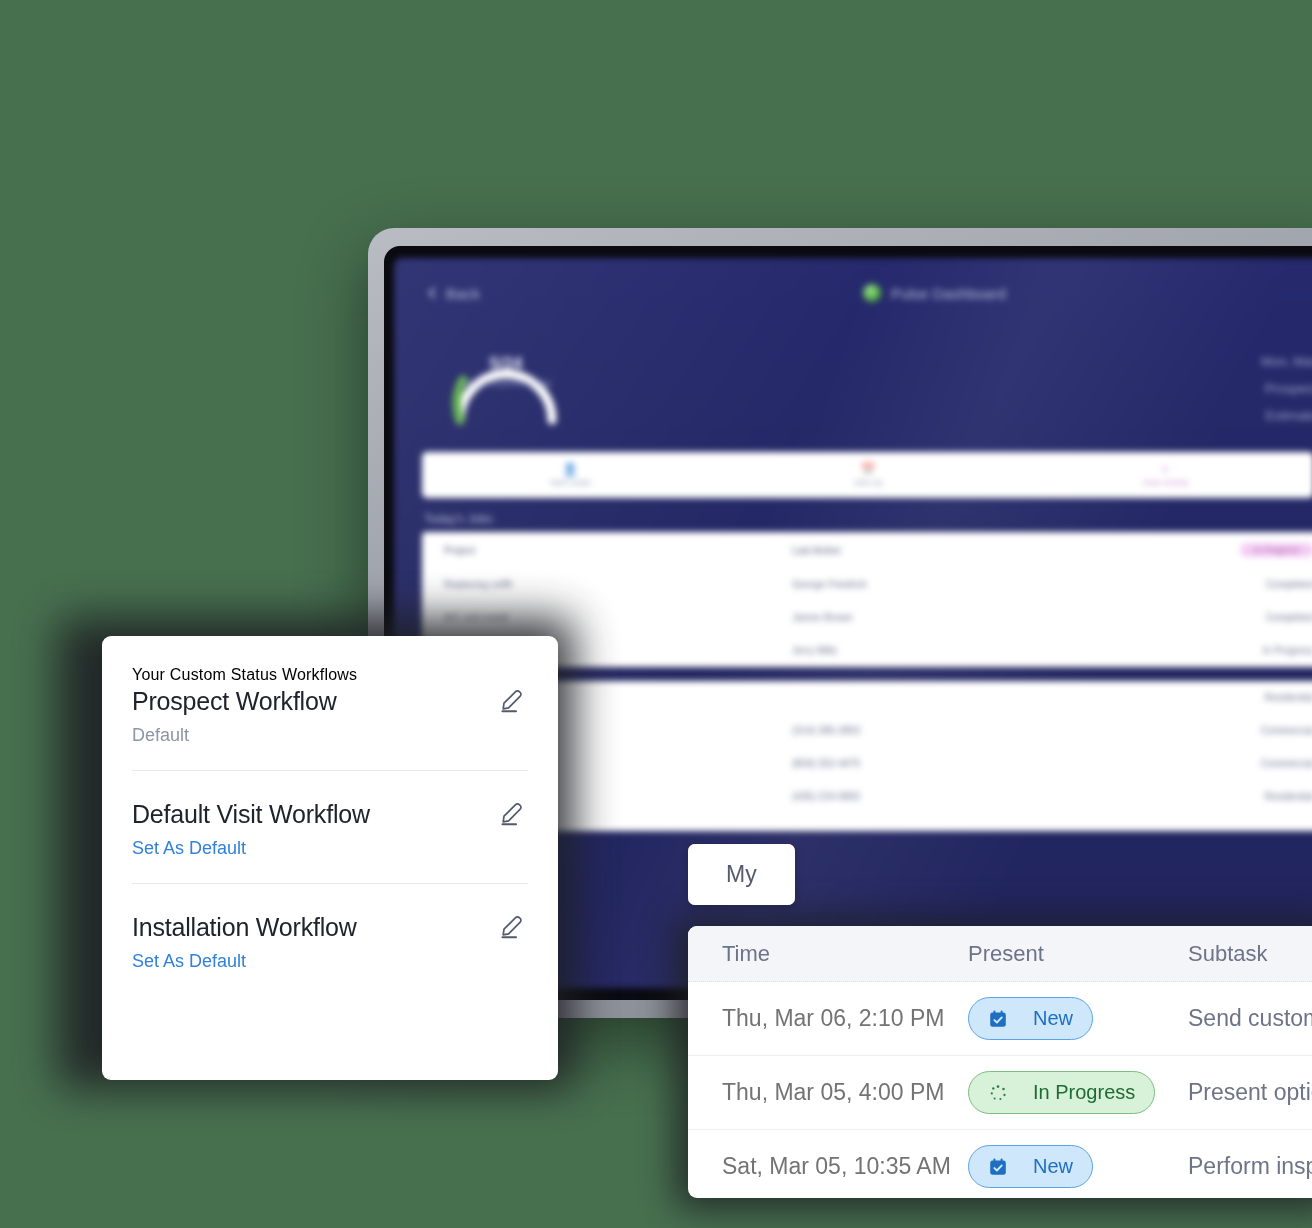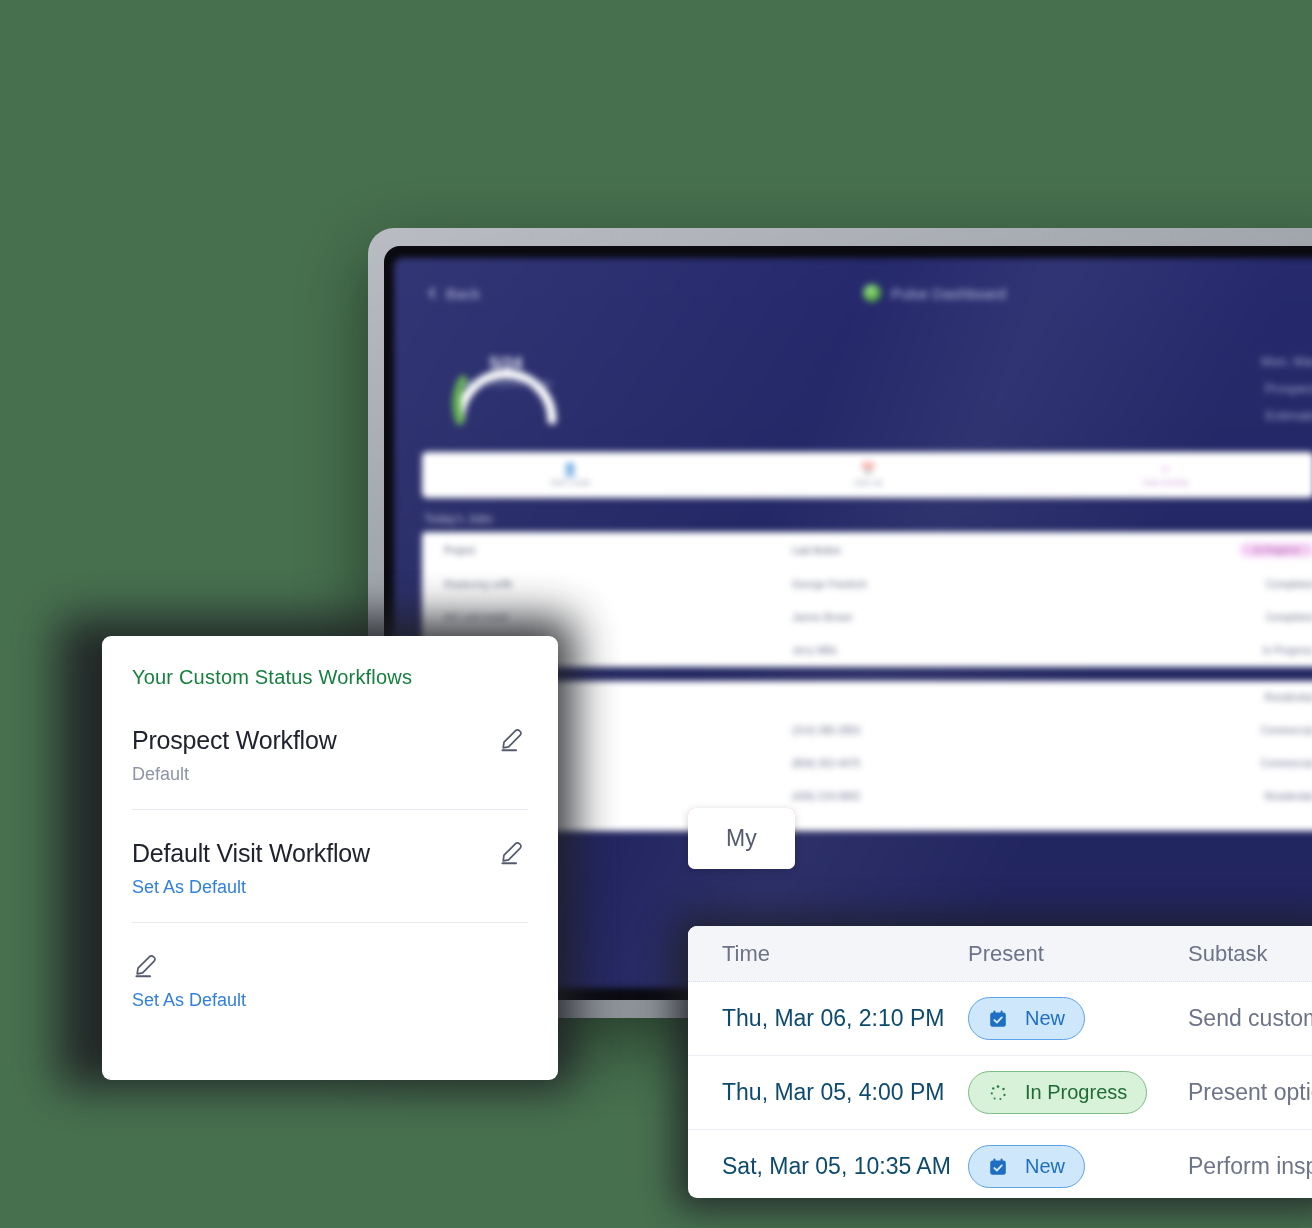--- a/index.html
+++ b/index.html
@@ -203,24 +203,23 @@
     position: absolute;
     left: 102px;
     top: 636px;
     width: 456px;
     height: 444px;
     background: #ffffff;
     border-radius: 9px;
     padding: 30px 30px 0 30px;
   }
   .wf-title {
-    font-size: 20px;
-    color: #15803d;
+    font-size: 16px;
+    color: #000000;
     letter-spacing: .2px;
-    margin-bottom: 34px;
   }
   .wf-item {
     padding-bottom: 24px;
   }
   .wf-item + .wf-item {
     border-top: 1px solid #e7e9ef;
     padding-top: 26px;
   }
   .wf-row {
     display: flex;
@@ -240,21 +239,21 @@
   }
   .wf-sub.link {
     color: #3180db;
   }
   .pencil { flex: 0 0 auto; }
 
   
   .tabs {
     position: absolute;
     left: 688px;
-    top: 808px;
+    top: 844px;
     display: flex;
     border-radius: 7px;
     overflow: hidden;
     background: #fca5a5;
     box-shadow: 0 2px 8px rgba(0,0,0,0.18);
     z-index: 5;
   }
   .tab {
     font-size: 23px;
     color: #4a4f63;
@@ -294,28 +293,28 @@
     height: 56px;
   }
   .p-head .cell { font-size: 22px; color: #6e7488; }
   .p-row {
     display: flex;
     align-items: center;
     height: 74px;
     border-bottom: 1px solid #eceef3;
   }
   .cell { padding: 0 0 0 0; }
-  .col-time { width: 280px; padding-left: 34px; font-size: 23px; color: #0c4a6e; white-space: nowrap; }
+  .col-time { width: 280px; padding-left: 34px; font-size: 23px; color: #737373; white-space: nowrap; }
   .col-status { width: 220px; }
   .col-sub { flex: 1; font-size: 23px; color: #6e7488; white-space: nowrap; overflow: hidden; padding-right: 2px; }
 
   .badge {
     display: inline-flex;
     align-items: center;
-    gap: 17px;
+    gap: 25px;
     border-radius: 999px;
     padding: 9px 19px;
     font-size: 20px;
     white-space: nowrap;
   }
   .badge.new { background: #cfe7fb; border: 1px solid #5ba3e8; color: #1e6fc2; }
   .badge.prog { background: #d8f1d9; border: 1px solid #7dbd83; color: #1f6b35; }
   .badge svg { display: block; }
 </style>
 </head>
@@ -447,20 +446,21 @@
             <path d="M6 19.2 L17.6 7.6 a2.6 2.6 0 0 1 3.7 0 l0.9 0.9 a2.6 2.6 0 0 1 0 3.7 L10.6 23.8 L5.2 24.8 Z" stroke="#545a6d" stroke-width="1.7" stroke-linejoin="round" fill="none"></path>
             <path d="M4.5 27.2 H18" stroke="#545a6d" stroke-width="2.1" stroke-linecap="round"></path>
           </svg>
         </span>
       </div>
       <div class="wf-sub link">Set As Default</div>
     </div>
 
     <div class="wf-item">
       <div class="wf-row">
+        <span class="wf-name">Installation Workflow</span>
         <span class="pencil">
           <svg width="30" height="30" viewBox="0 0 30 30" fill="none">
             <path d="M6 19.2 L17.6 7.6 a2.6 2.6 0 0 1 3.7 0 l0.9 0.9 a2.6 2.6 0 0 1 0 3.7 L10.6 23.8 L5.2 24.8 Z" stroke="#545a6d" stroke-width="1.7" stroke-linejoin="round" fill="none"></path>
             <path d="M4.5 27.2 H18" stroke="#545a6d" stroke-width="2.1" stroke-linecap="round"></path>
           </svg>
         </span>
       </div>
       <div class="wf-sub link">Set As Default</div>
     </div>
   </div>

